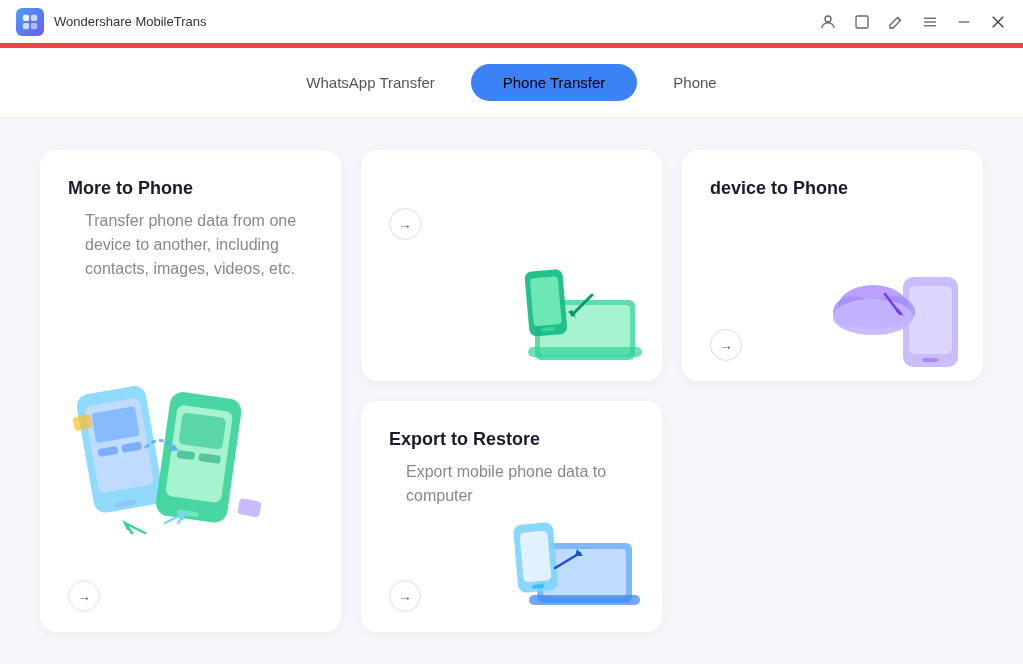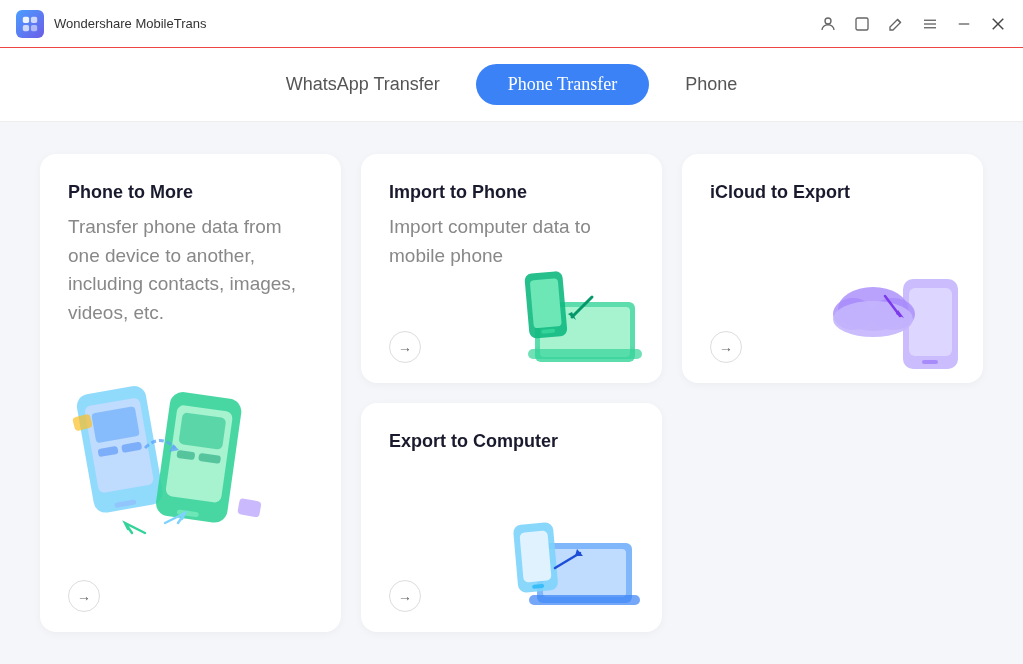--- a/index.html
+++ b/index.html
@@ -13,21 +13,21 @@
       flex-direction: column;
     }
 
     
     .titlebar {
       background: #ffffff;
       height: 48px;
       display: flex;
       align-items: center;
       padding: 0 16px;
-      border-bottom: 1px solid #ef4444;
+      border-bottom: 5px solid #ef4444;
       flex-shrink: 0;
     }
     .titlebar-logo {
       width: 28px;
       height: 28px;
       border-radius: 6px;
       background: linear-gradient(135deg, #4a9eff, #6c5ce7);
       display: flex;
       align-items: center;
       justify-content: center;
@@ -62,32 +62,31 @@
       display: flex;
       justify-content: center;
       gap: 4px;
       border-bottom: 1px solid #eee;
       flex-shrink: 0;
       padding-bottom: 16px;
     }
     .nav-tab {
       padding: 10px 32px;
       border-radius: 50px;
-      font-size: 18px;
+      font-size: 15px;
       font-weight: 500;
       cursor: pointer;
       color: #555;
       background: transparent;
       border: none;
       transition: all 0.2s;
     }
     .nav-tab.active {
       background: #3b82f6;
-      color: #ffffff;
-      font-family: Liberation Serif, serif;
+      color: #000000;
     }
 
     
     .main-content {
       flex: 1;
       padding: 32px 40px;
       display: grid;
       grid-template-columns: 1fr 1fr 1fr;
       grid-template-rows: 1fr 1fr;
       gap: 20px;
@@ -112,25 +111,26 @@
     }
 
     .card-title {
       font-size: 18px;
       font-weight: 700;
       color: #1a1a2e;
       margin-bottom: 10px;
       z-index: 1;
     }
     .card-desc {
-      font-size: 19px;
+      font-size: 16px;
       color: #888;
       line-height: 1.5;
       z-index: 1;
       flex: 1;
+      margin-left: 17px;
     }
 
     .card-arrow {
       width: 32px;
       height: 32px;
       border-radius: 50%;
       border: 1.5px solid #ddd;
       display: flex;
       align-items: center;
       justify-content: center;
@@ -217,21 +217,21 @@
 
 <div class="nav-bar">
   <button class="nav-tab">WhatsApp Transfer</button>
   <button class="nav-tab active">Phone Transfer</button>
   <button class="nav-tab">Phone</button>
 </div>
 
 <div class="main-content">
 
   <div class="card card-large">
-    <div class="card-title">Phone to More</div>
+    <div class="card-title">More to Phone</div>
     <div class="card-desc">Transfer phone data from one device to another, including contacts, images, videos, etc.</div>
 
     <div class="card-illustration-large">
       <svg width="240" height="210" viewBox="0 0 240 210">
 
         <g transform="translate(10, 20) rotate(-10, 60, 100)">
           <rect x="20" y="10" width="70" height="120" rx="12" fill="#7dd3fc" opacity="0.85"></rect>
           <rect x="27" y="22" width="56" height="88" rx="6" fill="#bfdbfe"></rect>
           <rect x="40" y="122" width="22" height="5" rx="3" fill="#93c5fd"></rect>
 
@@ -263,26 +263,20 @@
         </g>
         <g transform="translate(60, 165)">
           <path d="M25,10 L5,0 L8,6 M5,0 L12,10" stroke="#34d399" stroke-width="2.5" fill="none" stroke-linecap="round"></path>
         </g>
       </svg>
     </div>
     <div class="card-arrow" style="margin-top: auto; align-self: flex-start;">→</div>
   </div>
 
   <div class="card">
-    <div class="card-small-top">
-      <div class="card-small-content">
-        <div class="card-title">Import to Phone</div>
-        <div class="card-desc">Import computer data to mobile phone</div>
-      </div>
-    </div>
 
     <div class="card-illustration" style="right:12px; bottom:12px;">
       <svg width="140" height="110" viewBox="0 0 140 110">
 
         <ellipse cx="75" cy="92" rx="50" ry="8" fill="#d1d5db" opacity="0.4"></ellipse>
         <rect x="25" y="45" width="100" height="60" rx="6" fill="#34d399" opacity="0.8"></rect>
         <rect x="30" y="50" width="90" height="50" rx="4" fill="#a7f3d0"></rect>
 
         <rect x="18" y="92" width="114" height="10" rx="5" fill="#34d399" opacity="0.7"></rect>
 
@@ -297,21 +291,21 @@
           <polygon points="6,22 14,28 10,20" fill="#059669"></polygon>
         </g>
       </svg>
     </div>
     <div class="card-arrow" style="margin-top: 30px;">→</div>
   </div>
 
   <div class="card">
     <div class="card-small-top">
       <div class="card-small-content">
-        <div class="card-title">iCloud to Export</div>
+        <div class="card-title">device to Phone</div>
       </div>
     </div>
 
     <div class="card-illustration" style="right:10px; bottom:10px;">
       <svg width="145" height="115" viewBox="0 0 145 115">
 
         <g transform="translate(70, 20)">
           <rect x="5" y="5" width="55" height="90" rx="10" fill="#c4b5fd" opacity="0.9"></rect>
           <rect x="11" y="14" width="43" height="68" rx="6" fill="#ddd6fe"></rect>
           <rect x="24" y="86" width="16" height="4" rx="2" fill="#a78bfa"></rect>
@@ -329,21 +323,22 @@
           <polygon points="11,18 19,22 13,14" fill="#7c3aed"></polygon>
         </g>
       </svg>
     </div>
     <div class="card-arrow" style="margin-top: 30px;">→</div>
   </div>
 
   <div class="card">
     <div class="card-small-top">
       <div class="card-small-content">
-        <div class="card-title">Export to Computer</div>
+        <div class="card-title">Export to Restore</div>
+        <div class="card-desc">Export mobile phone data to computer</div>
       </div>
     </div>
 
     <div class="card-illustration" style="right:10px; bottom:10px;">
       <svg width="145" height="115" viewBox="0 0 145 115">
 
         <rect x="30" y="40" width="95" height="60" rx="6" fill="#60a5fa" opacity="0.8"></rect>
         <rect x="36" y="46" width="83" height="48" rx="4" fill="#bfdbfe"></rect>
         <rect x="22" y="92" width="111" height="10" rx="5" fill="#3b82f6" opacity="0.7"></rect>
 

